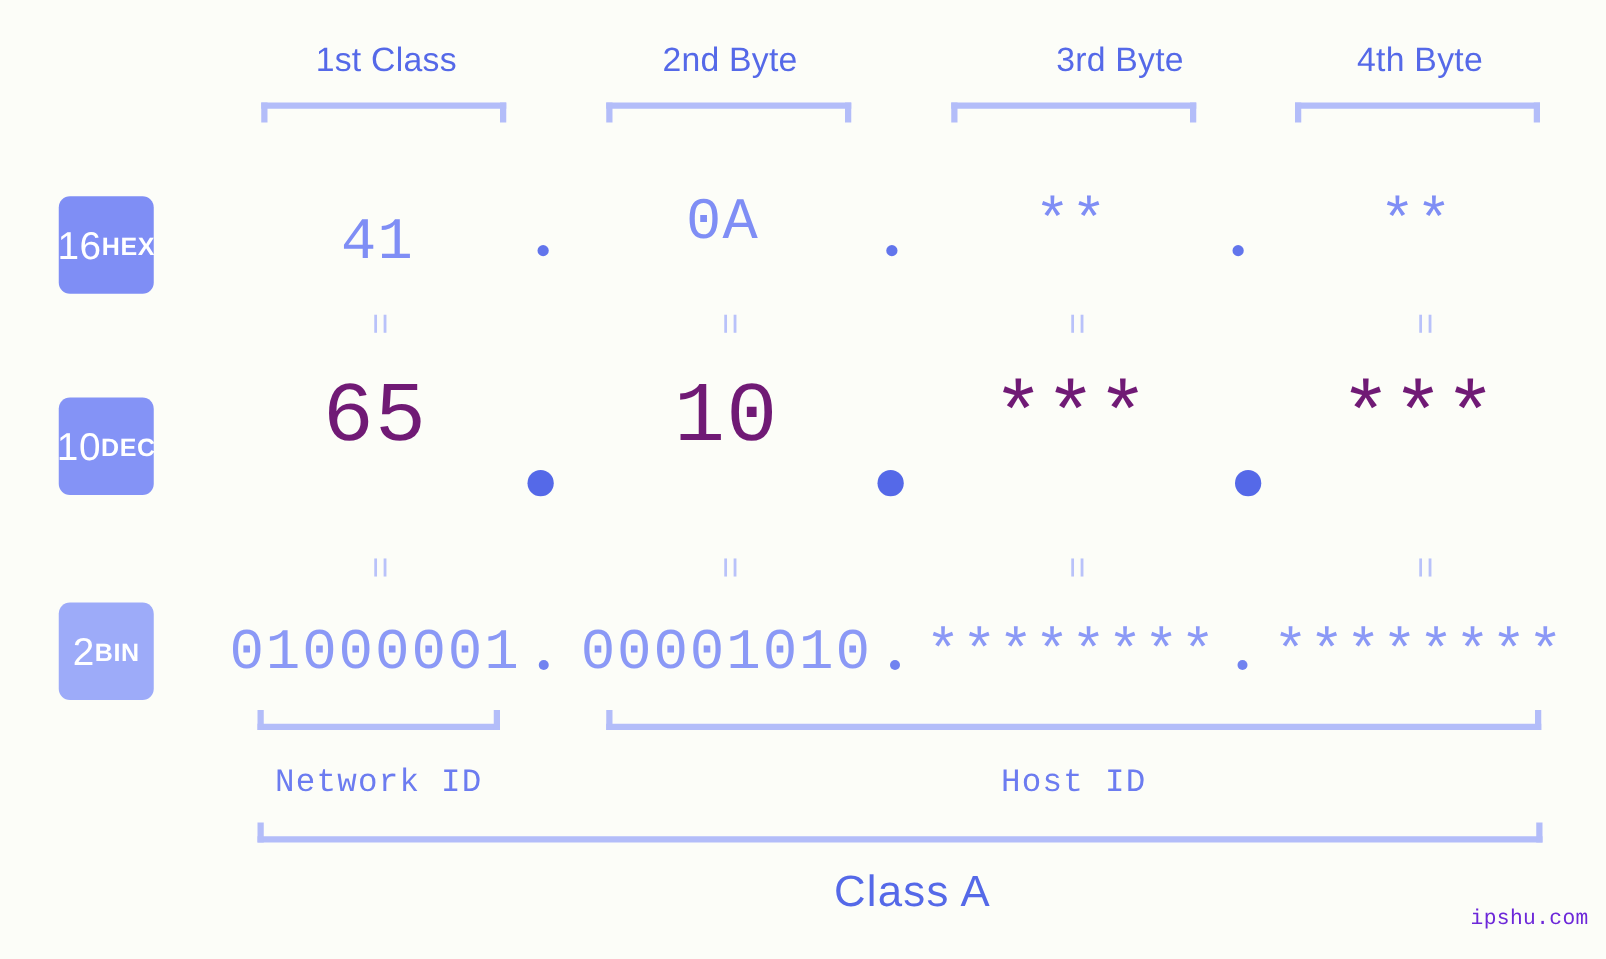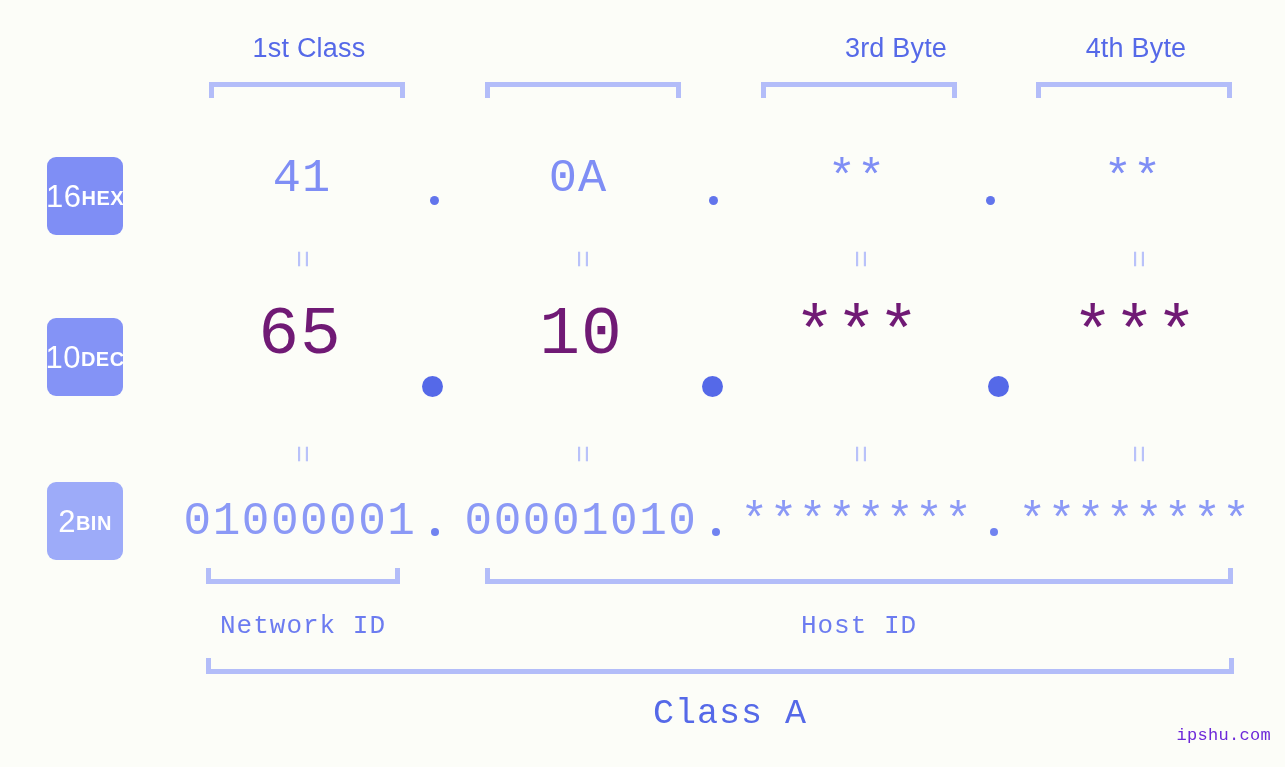--- a/index.html
+++ b/index.html
@@ -140,21 +140,21 @@
     white-space: nowrap;
     font-family: "Liberation Mono", monospace;
     font-size: 26px;
     color: #6c7cf0;
     letter-spacing: 1px;
   }
   .class-label {
     position: absolute;
     text-align: center;
     white-space: nowrap;
-    font-family: Liberation Mono, monospace;
+    font-family: Liberation Sans, sans-serif;
     font-size: 35px;
     color: #5569e8;
     letter-spacing: 1px;
   }
 
   
   .watermark {
     position: absolute;
     right: 14px;
     bottom: 22px;
@@ -163,20 +163,21 @@
     color: #6d28d9;
     letter-spacing: 0.3px;
   }
 </style>
 </head>
 <body>
 
 <div id="stage">
 
   <div class="byte-header" style="left:159px;">1st Class</div>
+  <div class="byte-header" style="left:434px;">2nd Byte</div>
   <div class="byte-header" style="left:746px;">3rd Byte</div>
   <div class="byte-header" style="left:986px;">4th Byte</div>
 
   <div class="bracket bracket-down" style="left:209px;  top:82px; width:196px;"></div>
   <div class="bracket bracket-down" style="left:485px;  top:82px; width:196px;"></div>
   <div class="bracket bracket-down" style="left:761px;  top:82px; width:196px;"></div>
   <div class="bracket bracket-down" style="left:1036px; top:82px; width:196px;"></div>
 
   <div class="base-badge" style="top:157px; background:#7f8ef5;">
     <span class="num">16</span>
@@ -185,21 +186,21 @@
   <div class="base-badge" style="top:318px; background:#8493f6;">
     <span class="num">10</span>
     <span class="abbr">DEC</span>
   </div>
   <div class="base-badge" style="top:482px; background:#9dabf9;">
     <span class="num">2</span>
     <span class="abbr">BIN</span>
   </div>
 
   <div class="row-hex">
-    <div class="value-cell" style="left:157px; top:152px; width:290px;">41</div>
+    <div class="value-cell" style="left:157px; top:168px; width:290px;">41</div>
     <div class="value-cell" style="left:433px; top:152px; width:290px;">0A</div>
     <div class="value-cell" style="left:712px; top:152px; width:290px;">**</div>
     <div class="value-cell" style="left:988px; top:152px; width:290px;">**</div>
 
     <div class="dot dot-hex" style="left:430px; top:196px;"></div>
     <div class="dot dot-hex" style="left:709px; top:196px;"></div>
     <div class="dot dot-hex" style="left:986px; top:196px;"></div>
   </div>
 
   <div class="eq" style="left:290px;  top:248px;">=</div>

